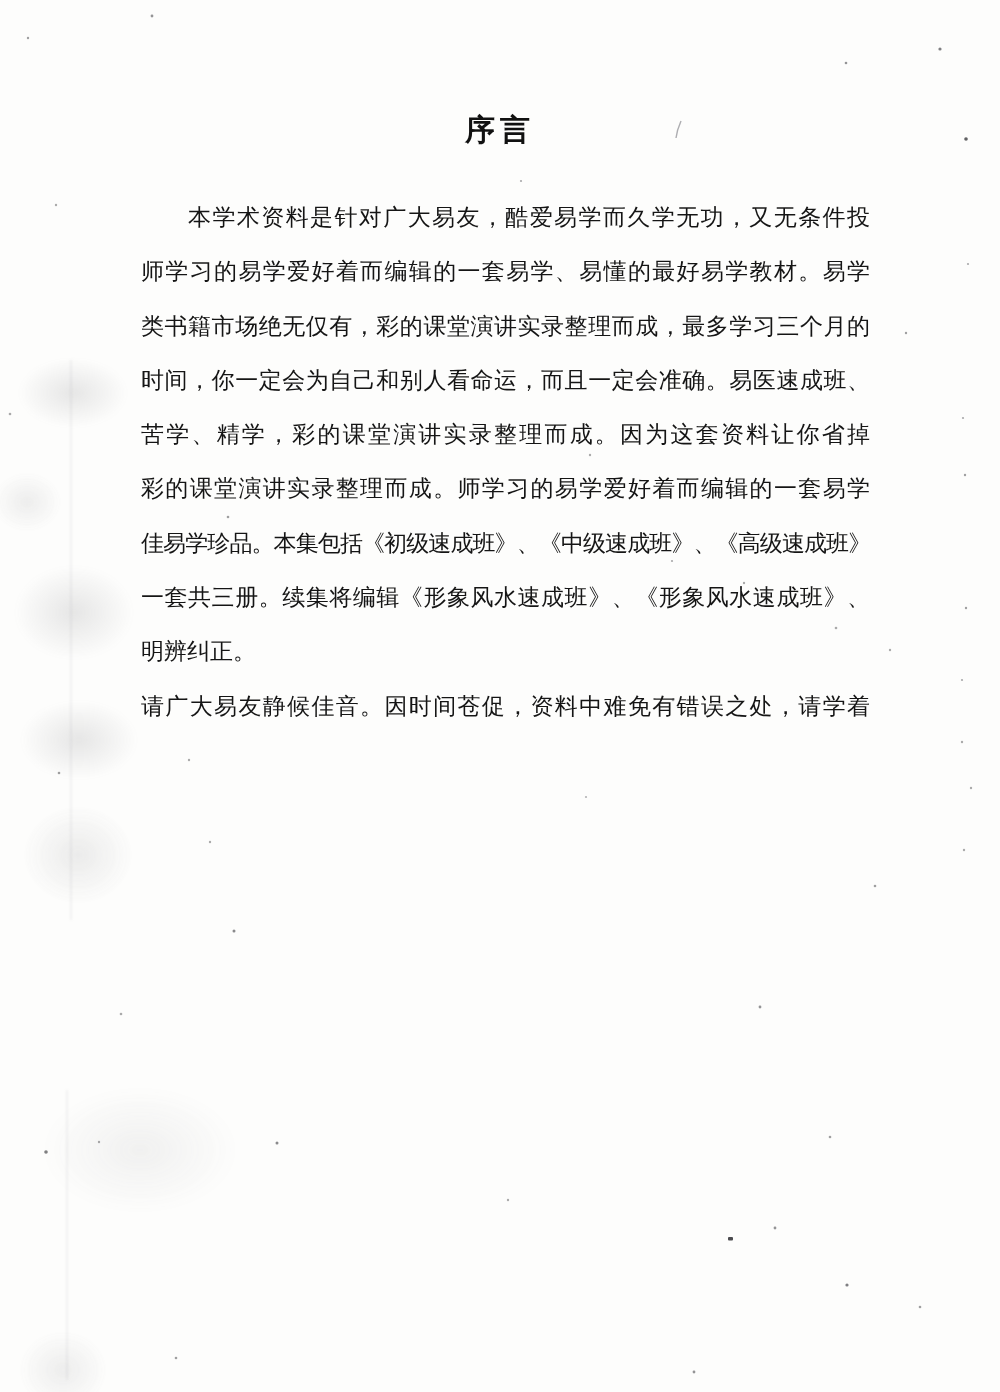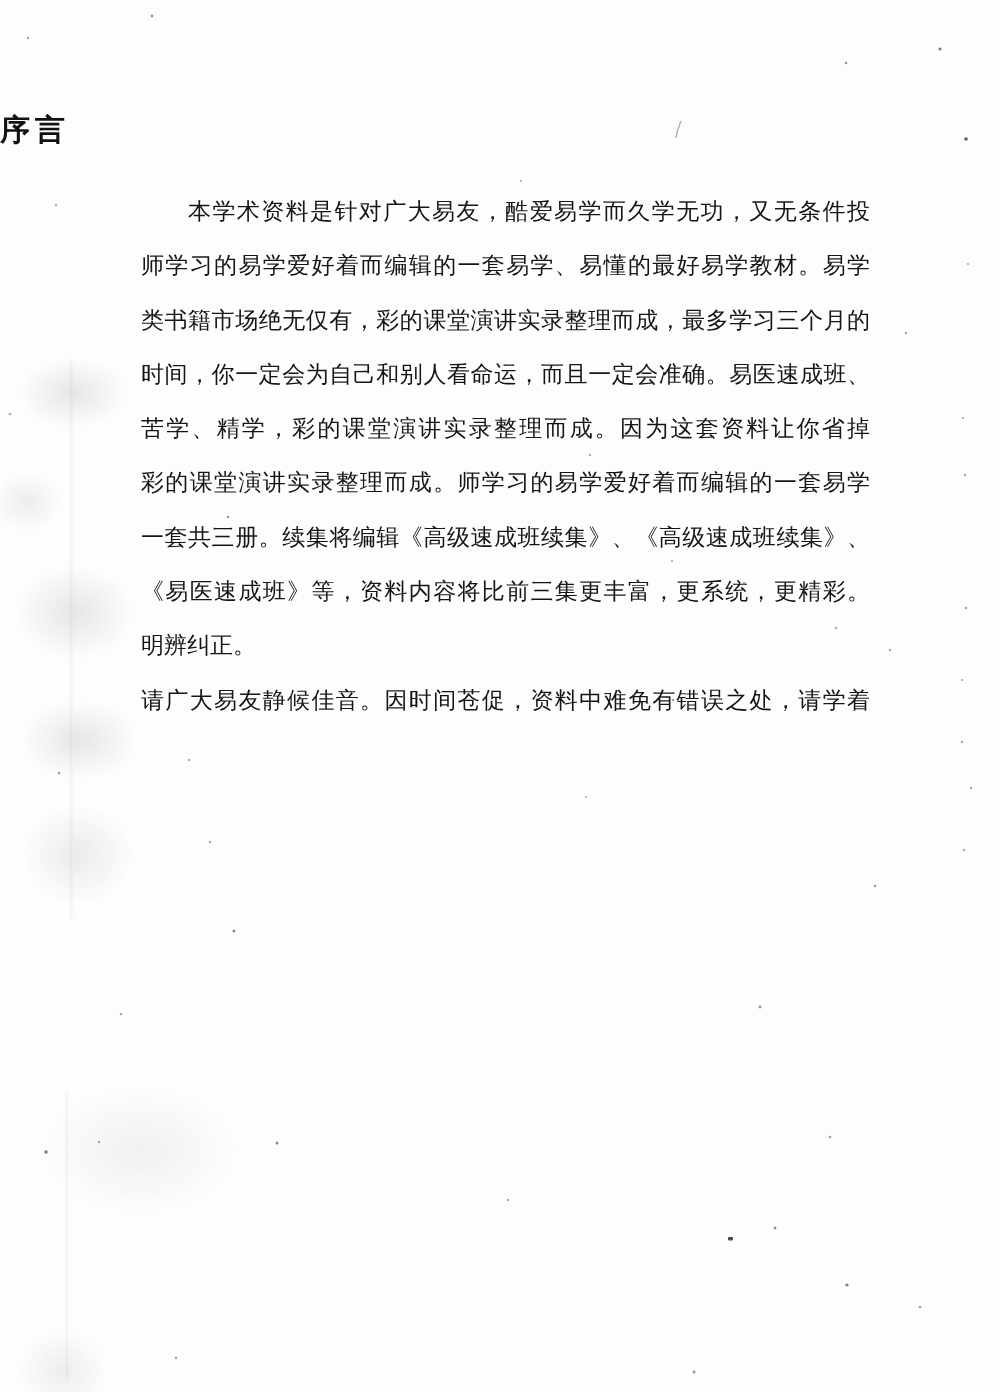--- a/index.html
+++ b/index.html
@@ -11,30 +11,31 @@
     overflow: hidden;
     font-family: "Liberation Serif", "DejaVu Serif", serif;
     color: #161616;
   }
   .title {
     position: absolute;
     top: 113px;
     left: 0;
     width: 1000px;
     margin: 0;
+    text-align: center;
     font-size: 30px;
     line-height: 34px;
     font-weight: 700;
     letter-spacing: 5px;
     color: #111;
   }
   .body-block {
     position: absolute;
     left: 141px;
-    top: 185px;
+    top: 191px;
     width: 729px;
   }
   .line {
     font-size: 23px;
     height: 54.3px;
     line-height: 54.3px;
     white-space: nowrap;
     text-align: justify;
     color: #151515;
   }
@@ -69,22 +70,22 @@
 
   <h1 class="title">序言</h1>
 
   <div class="body-block">
     <div class="line j indent">本学术资料是针对广大易友，酷爱易学而久学无功，又无条件投</div>
     <div class="line j">师学习的易学爱好着而编辑的一套易学、易懂的最好易学教材。易学</div>
     <div class="line j">类书籍市场绝无仅有，彩的课堂演讲实录整理而成，最多学习三个月的</div>
     <div class="line j">时间，你一定会为自己和别人看命运，而且一定会准确。易医速成班、</div>
     <div class="line j">苦学、精学，彩的课堂演讲实录整理而成。因为这套资料让你省掉</div>
     <div class="line j">彩的课堂演讲实录整理而成。师学习的易学爱好着而编辑的一套易学</div>
-    <div class="line j">一套共三册。续集将编辑《高级速成班续集》、《高级速成班续集》、</div>
-    <div class="line j">《易医速成班》等，资料内容将比前三集更丰富，更系统，更精彩。</div>
+    <div class="line j tight">佳易学珍品。本集包括《初级速成班》、《中级速成班》、《高级速成班》</div>
+    <div class="line j">一套共三册。续集将编辑《形象风水速成班》、《形象风水速成班》、</div>
     <div class="line">明辨纠正。</div>
     <div class="line j">请广大易友静候佳音。因时间苍促，资料中难免有错误之处，请学着</div>
   </div>
 
   <div class="smudge" style="left:18px; top:358px; width:110px; height:70px;"></div>
   <div class="smudge" style="left:-8px; top:472px; width:70px; height:60px; opacity:.7;"></div>
   <div class="smudge" style="left:14px; top:565px; width:120px; height:95px;"></div>
   <div class="smudge" style="left:20px; top:700px; width:118px; height:80px;"></div>
   <div class="smudge" style="left:22px; top:805px; width:112px; height:100px; opacity:.8;"></div>
   <div class="smudge" style="left:40px; top:1085px; width:200px; height:130px; opacity:.55;"></div>

